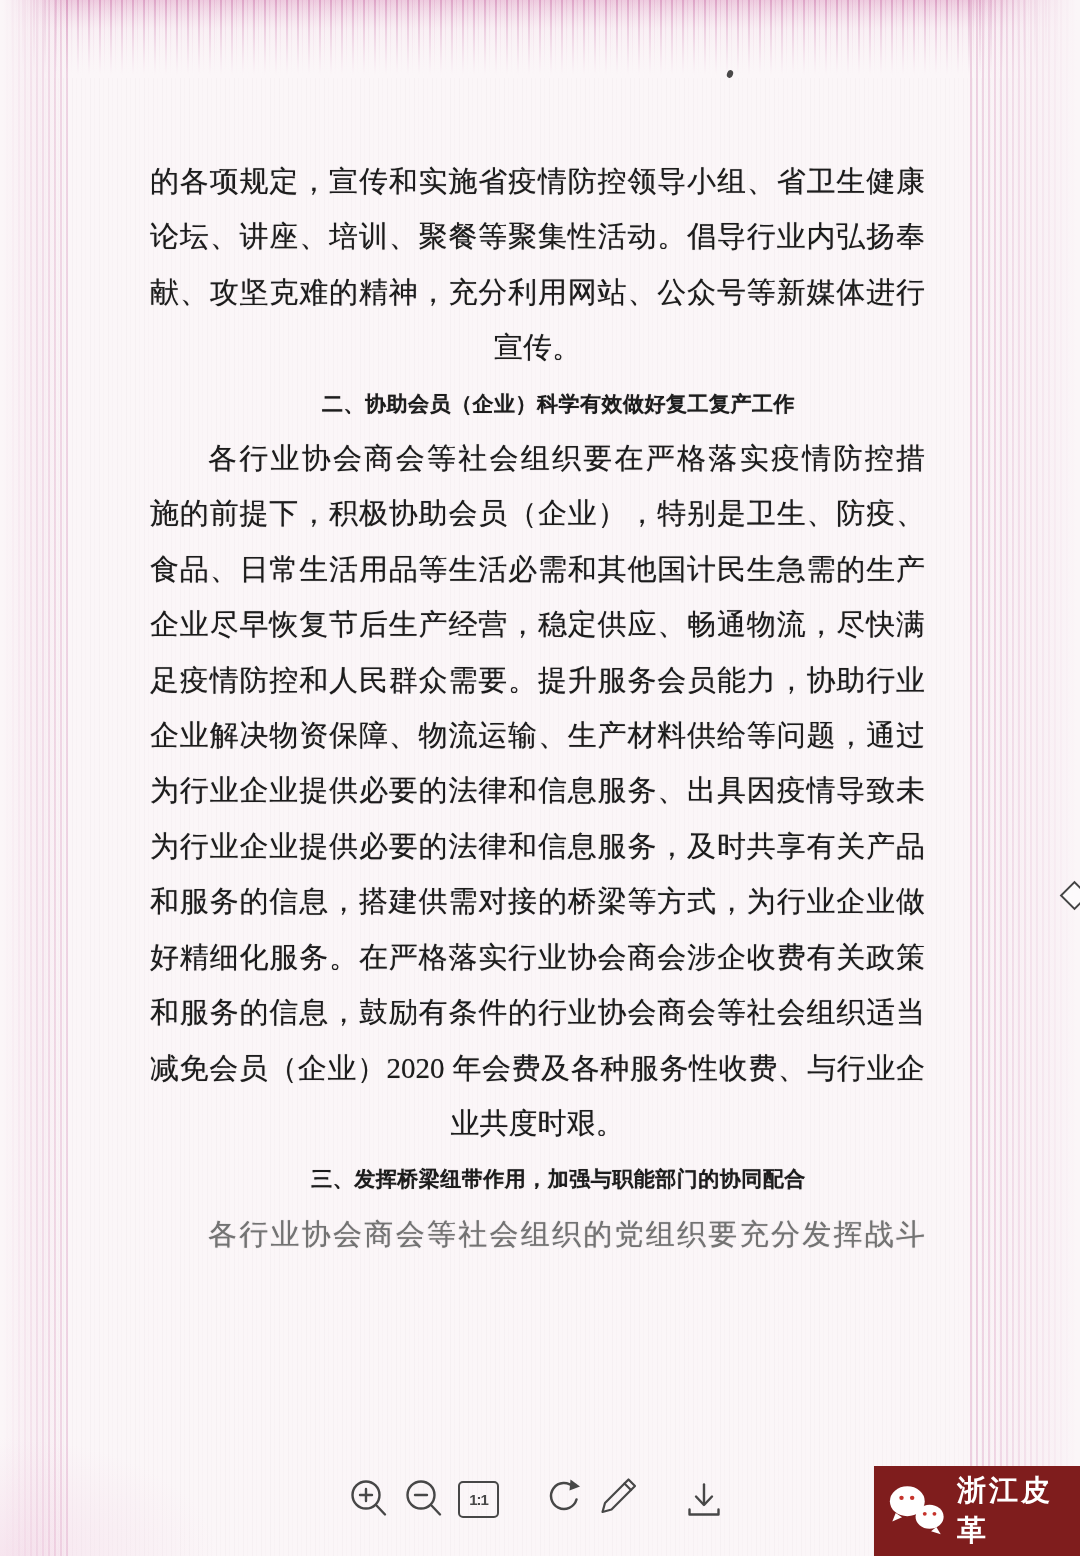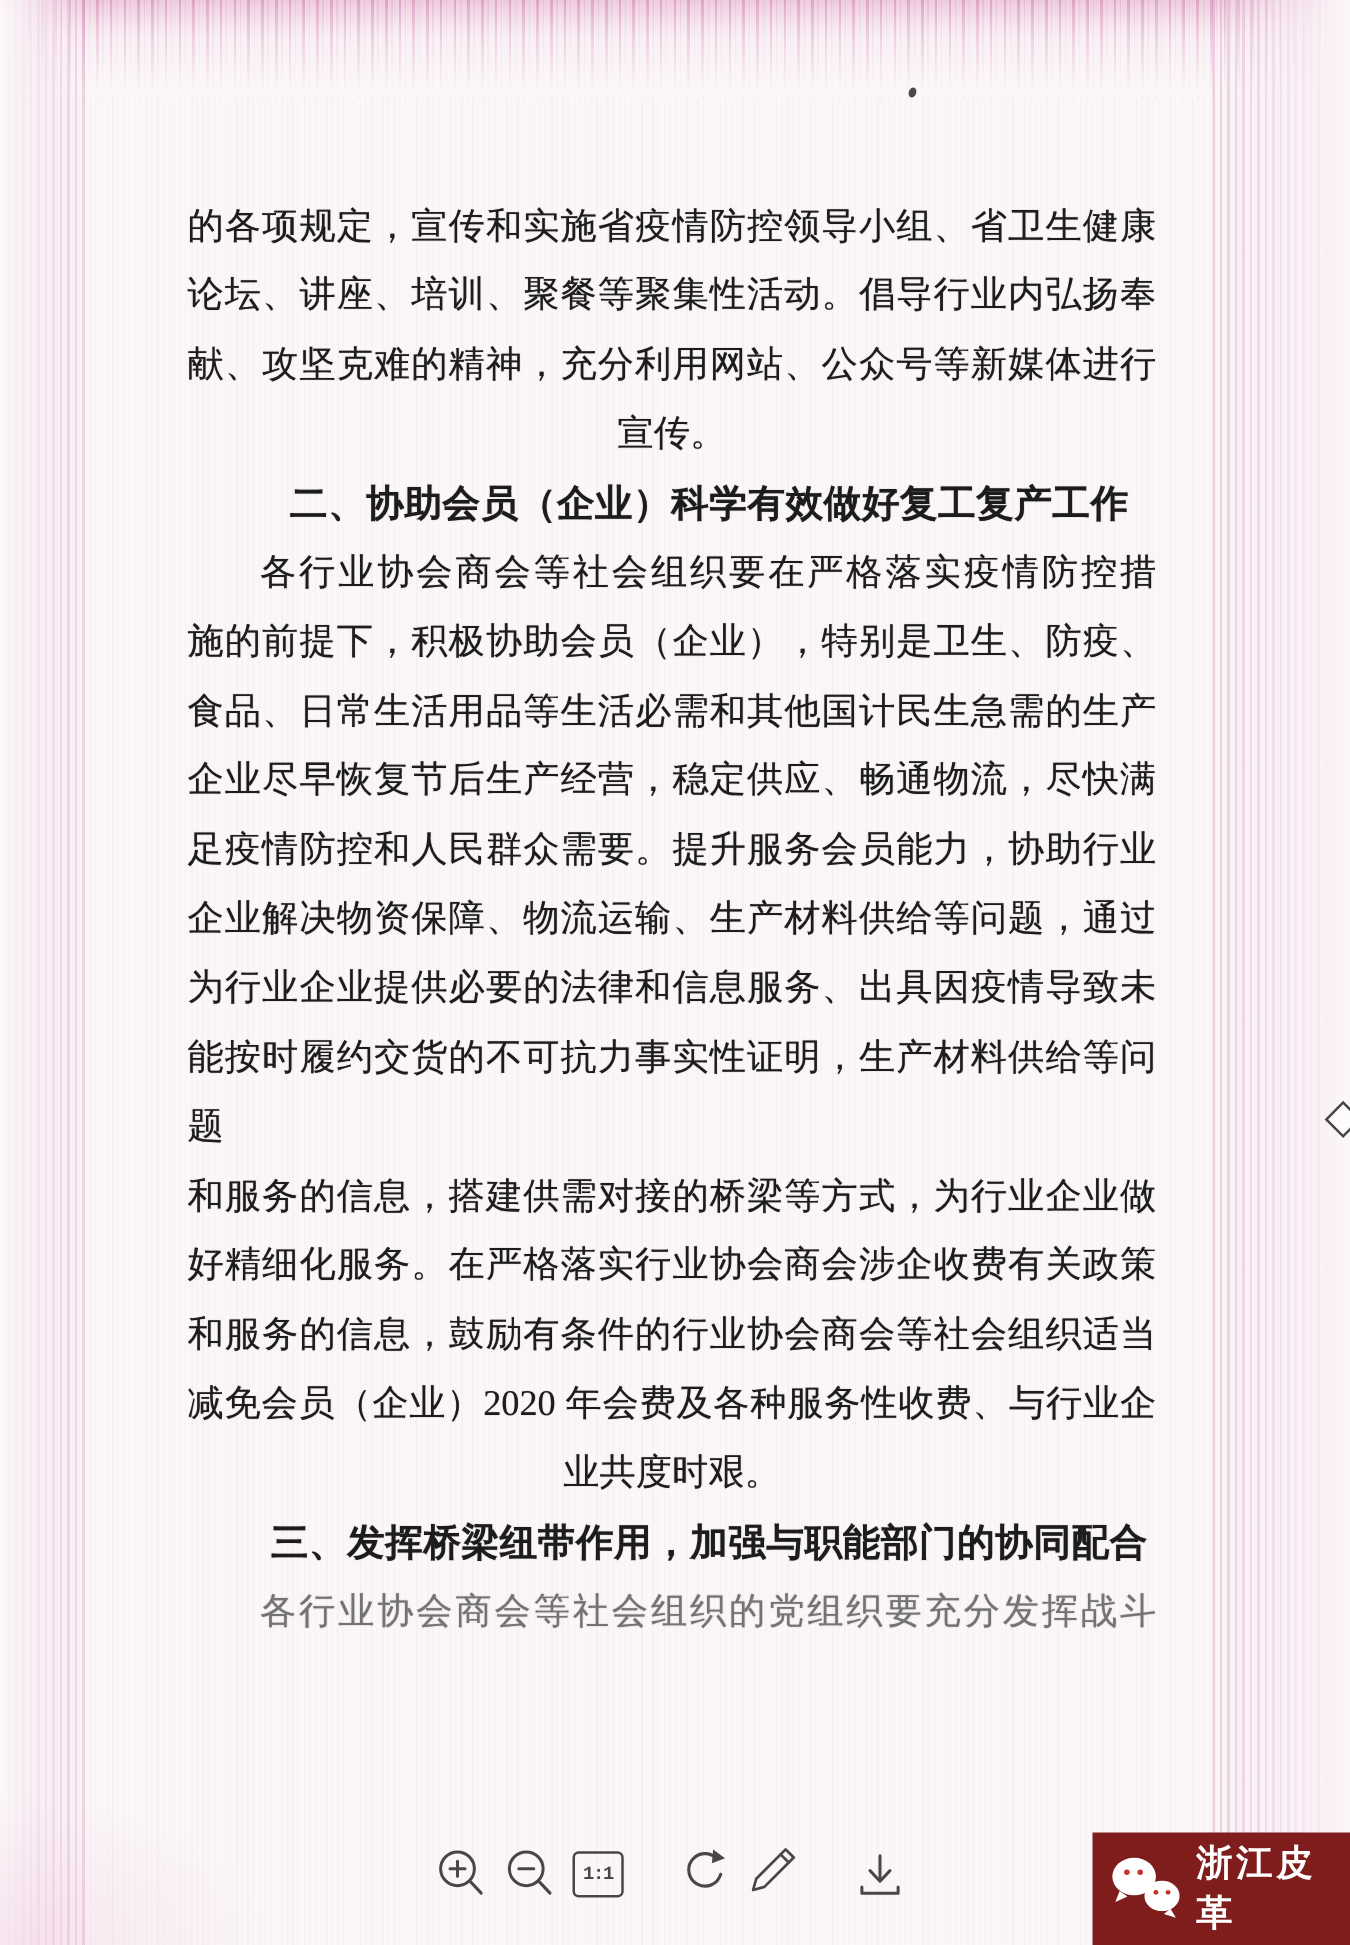--- a/index.html
+++ b/index.html
@@ -50,32 +50,32 @@
   .doc{
     position:absolute;left:150px;top:154px;width:775px;
     font-size:29px;line-height:55.4px;color:#1c1c1c;
     text-shadow:0 0 .8px rgba(25,25,25,.55);
   }
   .line{white-space:nowrap;text-align:center;}
   .line.j{white-space:normal;text-align:justify;text-align-last:justify;text-justify:distribute;}
   .line.ind{text-indent:2em;}
   .line.heading{
     font-family:"Liberation Sans","DejaVu Sans",sans-serif;
-    font-weight:700;font-size:30px;letter-spacing:.5px;
+    font-weight:700;font-size:21px;letter-spacing:.5px;
   }
   .line.faded{color:#737373;text-shadow:0 0 1px rgba(70,70,70,.5);}
   
   .tb{position:absolute;width:46px;height:46px;top:1476px;background:none;border:none;padding:0;cursor:pointer;}
   .tb svg{display:block;}
   .tb1{left:347px;} .tb2{left:402px;} .tb3{left:458px;top:1479px;width:42px;height:40px;}
   .tb4{left:540px;} .tb5{left:596px;top:1472px;} .tb6{left:681px;top:1478px;}
   .one2one{
     width:37px;height:33px;border:2.5px solid #474747;border-radius:5px;
     display:flex;align-items:center;justify-content:center;
-    font-family:Liberation Mono, monospace;
+    font-family:Liberation Sans, sans-serif;
     font-size:15px;font-weight:700;color:#474747;letter-spacing:-1px;
   }
   
   .watermark{
     position:absolute;right:0;bottom:0;width:206px;height:90px;
     background:#7f1d1d;display:flex;align-items:center;gap:9px;
     padding-left:12px;box-sizing:border-box;
   }
   .watermark .wm-text{
     color:#ffffff;font-size:29px;font-weight:600;letter-spacing:3px;
@@ -99,21 +99,21 @@
     <div class="line j">献、攻坚克难的精神，充分利用网站、公众号等新媒体进行</div>
     <div class="line">宣传。</div>
     <div class="line heading ind">二、协助会员（企业）科学有效做好复工复产工作</div>
     <div class="line j ind">各行业协会商会等社会组织要在严格落实疫情防控措</div>
     <div class="line j">施的前提下，积极协助会员（企业），特别是卫生、防疫、</div>
     <div class="line j">食品、日常生活用品等生活必需和其他国计民生急需的生产</div>
     <div class="line j">企业尽早恢复节后生产经营，稳定供应、畅通物流，尽快满</div>
     <div class="line j">足疫情防控和人民群众需要。提升服务会员能力，协助行业</div>
     <div class="line j">企业解决物资保障、物流运输、生产材料供给等问题，通过</div>
     <div class="line j">为行业企业提供必要的法律和信息服务、出具因疫情导致未</div>
-    <div class="line j">能按时履约交货的不可抗力事实性证明，生产材料供给等问题</div>
+    <div class="line j">为行业企业提供必要的法律和信息服务，及时共享有关产品</div>
     <div class="line j">和服务的信息，搭建供需对接的桥梁等方式，为行业企业做</div>
     <div class="line j">好精细化服务。在严格落实行业协会商会涉企收费有关政策</div>
     <div class="line j">和服务的信息，鼓励有条件的行业协会商会等社会组织适当</div>
     <div class="line j">减免会员（企业）2020 年会费及各种服务性收费、与行业企</div>
     <div class="line">业共度时艰。</div>
     <div class="line heading ind">三、发挥桥梁纽带作用，加强与职能部门的协同配合</div>
     <div class="line j ind faded">各行业协会商会等社会组织的党组织要充分发挥战斗</div>
   </div>
 
   <div class="page-arrow"></div>

